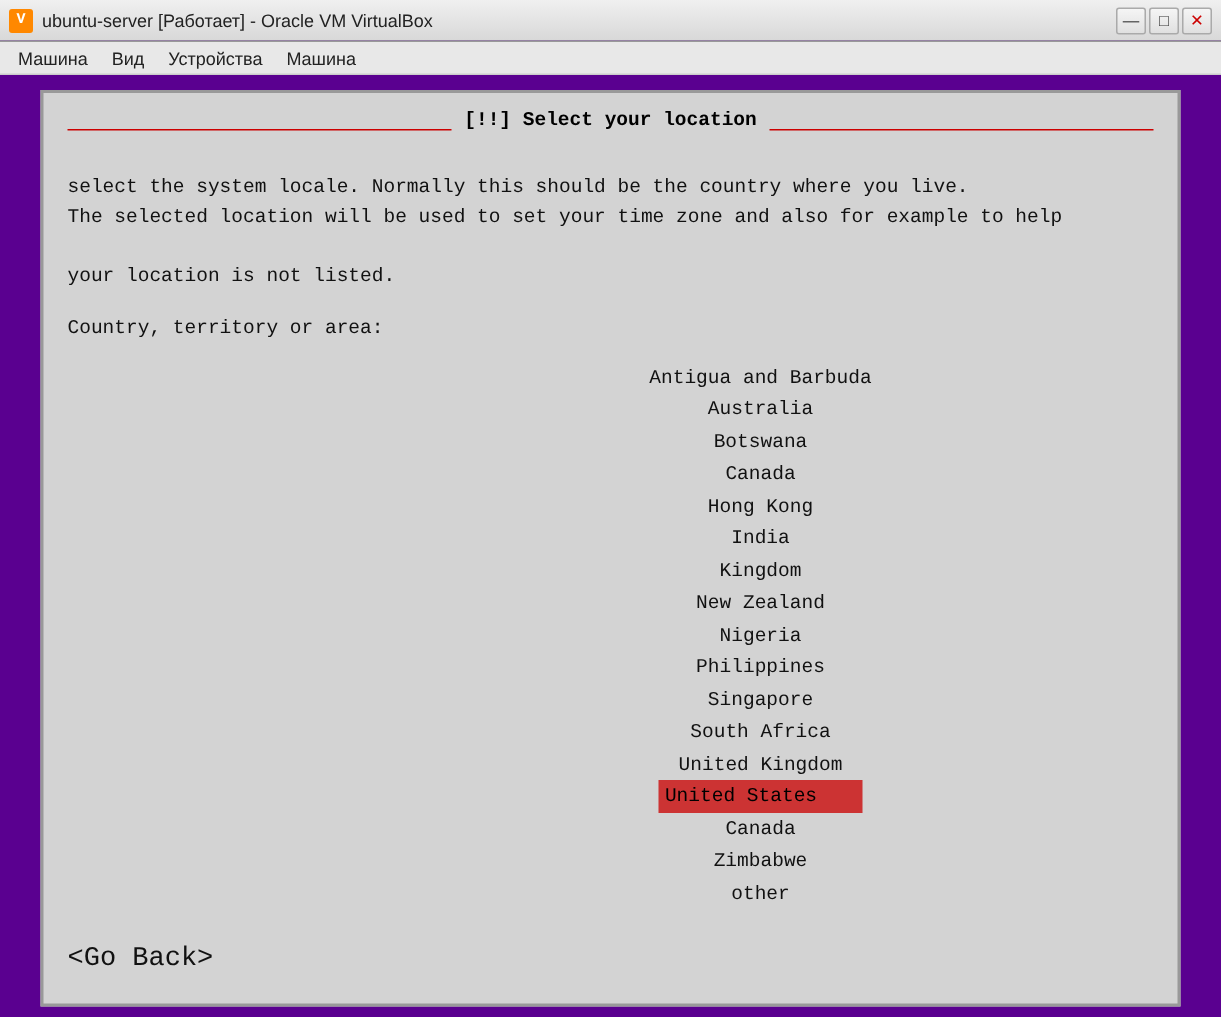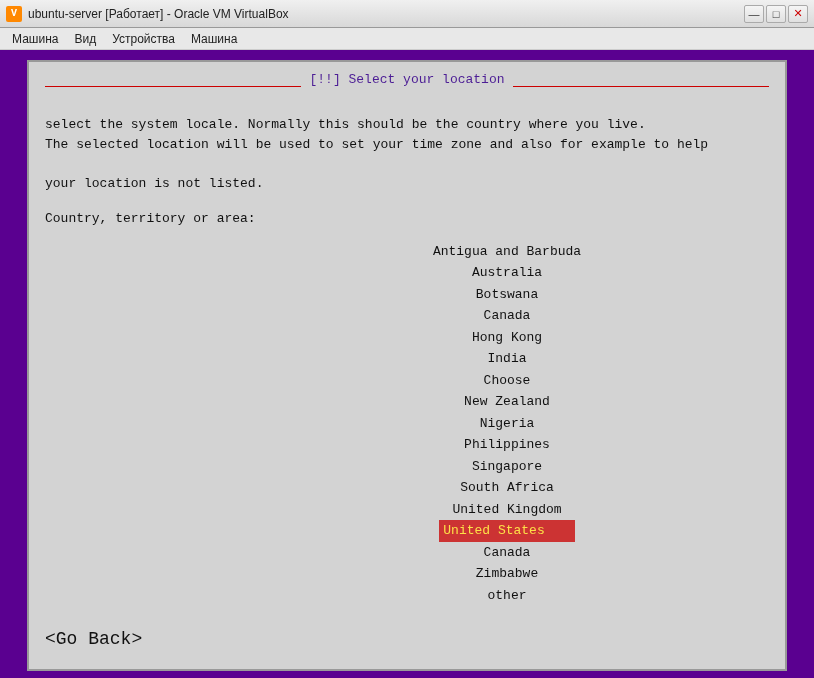--- a/index.html
+++ b/index.html
@@ -101,25 +101,25 @@
       border: 2px solid #999;
       width: 760px;
       min-height: 520px;
       padding: 10px 16px 16px 16px;
       display: flex;
       flex-direction: column;
     }
 
     .dialog-title {
       text-align: right;
-      color: #4c1d95;
+      color: #000000;
       font-family: 'Courier New', Courier, monospace;
       font-size: 13px;
       margin-bottom: 14px;
-      font-weight: normal;
+      font-weight: bold;
     }
     .dialog-title-bar {
       display: flex;
       align-items: center;
       justify-content: center;
       gap: 8px;
       margin-bottom: 14px;
     }
     .dialog-title-line {
       flex: 1;
@@ -155,21 +155,21 @@
       font-family: 'Courier New', Courier, monospace;
       font-size: 13px;
       color: #111;
       padding: 1px 4px;
       cursor: pointer;
       white-space: nowrap;
     }
 
     .country-item.selected {
       background: #cc3333;
-      color: #fde047;
+      color: #000000;
       padding: 1px 30px 1px 4px;
     }
 
     .go-back {
       margin-top: 20px;
       font-family: 'Courier New', Courier, monospace;
       font-size: 18px;
       color: #111;
       cursor: pointer;
     }
@@ -216,21 +216,21 @@
       <div class="country-label">Country, territory or area:</div>
 
       <div class="country-list" id="country-list">
 
       <div class="country-item">Antigua and Barbuda</div>
           <div class="country-item">Australia</div>
           <div class="country-item">Botswana</div>
           <div class="country-item">Canada</div>
           <div class="country-item">Hong Kong</div>
           <div class="country-item">India</div>
-          <div class="country-item">Choose</div>
+          <div class="country-item">Kingdom</div>
           <div class="country-item">New Zealand</div>
           <div class="country-item">Nigeria</div>
           <div class="country-item">Philippines</div>
           <div class="country-item">Singapore</div>
           <div class="country-item">South Africa</div>
           <div class="country-item">United Kingdom</div>
           <div class="country-item selected">United States</div>
           <div class="country-item">Canada</div>
           <div class="country-item">Zimbabwe</div>
           <div class="country-item">other</div>

